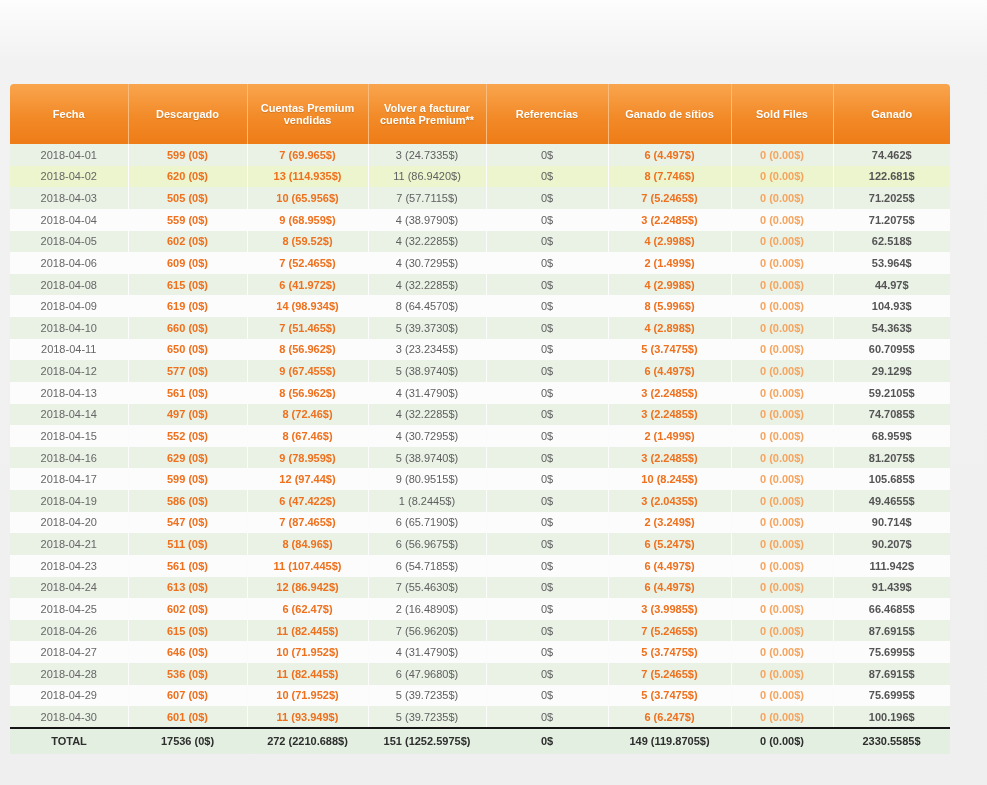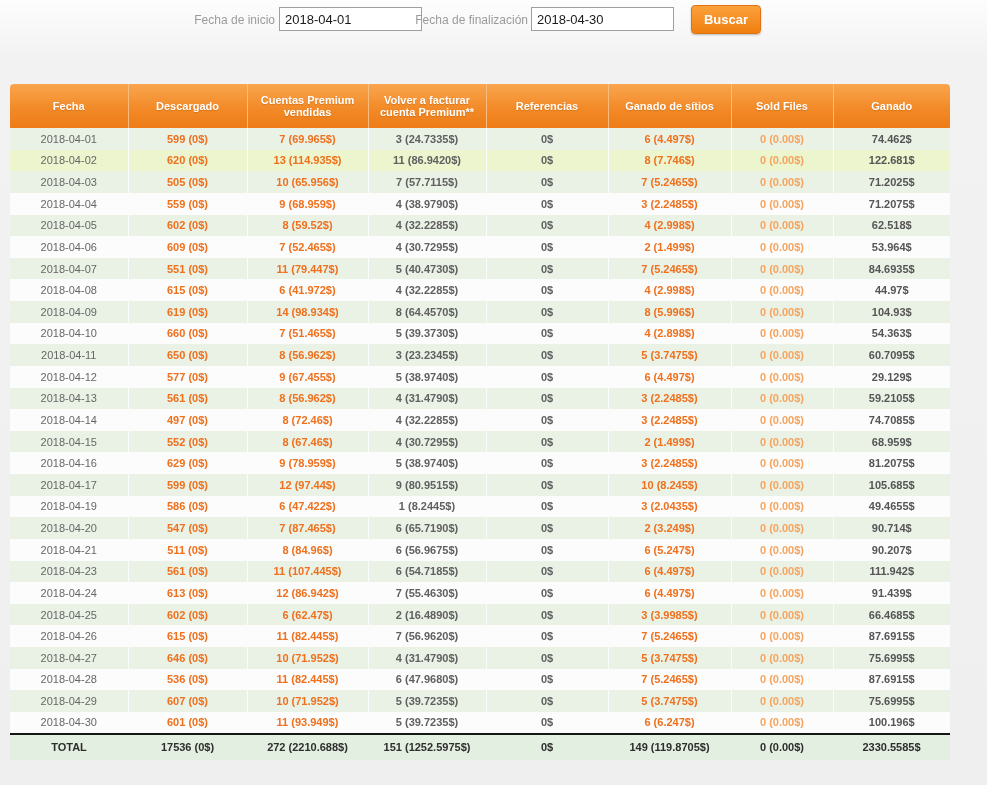--- a/index.html
+++ b/index.html
@@ -38,21 +38,21 @@
     box-shadow:0 1px 2px rgba(0,0,0,.25);
     cursor:pointer;
   }
 
   
   table.stats {
     position:absolute; left:10px; top:84px; width:940px;
     border-collapse:collapse; table-layout:fixed;
   }
   .stats th {
-    height:29px; padding:10px 3px;
+    height:29px; padding:18px 3px;
     background:linear-gradient(#f9a54e 0%, #f28a28 55%, #ee7c17 100%);
     color:#ffffff; font-weight:bold; font-size:11px; line-height:12px;
     text-align:center; vertical-align:middle;
     border-left:1px solid #fbbd7e;
     text-shadow:0 1px 1px rgba(160,80,0,.35);
   }
   .stats th:first-child { border-left:none; border-top-left-radius:4px; }
   .stats th:last-child  { border-top-right-radius:4px;margin-left:36px; }
 
   .stats tbody td {
@@ -61,42 +61,35 @@
     border-left:1px solid rgba(255,255,255,.75);
     white-space:nowrap; overflow:hidden;
   }
   .stats tbody td:first-child { border-left:none; }
   .stats tbody tr:nth-child(odd)  { background:#eaf2e6; }
   .stats tbody tr:nth-child(even) { background:#fbfcfb; }
   .stats tbody tr.hl { background:#ecf5cd;padding-left:35px; }
 
   .stats td.c0 { color:#666666; }            
   .stats td.c1, .stats td.c2, .stats td.c5 { color:#ef701d; font-weight:bold; }
-  .stats td.c3, .stats td.c4 { color:#606060;font-weight:bold; }
+  .stats td.c3, .stats td.c4 { color:#606060; }
   .stats td.c6 { color:#f6a45e; font-weight:bold; }
   .stats td.c7 { color:#555555;font-weight:bold; }
 
   .stats tfoot td {
     height:26px; background:#e3efe0; border-top:2px solid #161616;
     font-size:11px; font-weight:bold; color:#2e2e2e; text-align:center;
     white-space:nowrap;
   }
 </style>
 </head>
 <body>
 
 <div class="page">
 
-  <div class="topbar">
-    <span class="field-label lbl-start">Fecha de inicio</span>
-    <input class="date-input inp-start" type="text" value="2018-04-01" style="">
-    <span class="field-label lbl-end">Fecha de finalización</span>
-    <input class="date-input inp-end" type="text" value="2018-04-30" style="">
-    <button class="search-btn">Buscar</button>
-  </div>
 
   <table class="stats">
     <colgroup>
       <col style="width:118px">
         <col style="width:119px">
         <col style="width:121px">
       <col style="width:118px">
         <col style="width:122px">
         <col style="width:123px">
       <col style="width:102px">
@@ -169,30 +162,20 @@
           <td class="c0">2018-04-06</td>
           <td class="c1">609 (0$)</td>
           <td class="c2">7 (52.465$)</td>
           <td class="c3">4 (30.7295$)</td>
           <td class="c4">0$</td>
           <td class="c5">2 (1.499$)</td>
           <td class="c6">0 (0.00$)</td>
           <td class="c7">53.964$</td>
         </tr>
         <tr>
-          <td class="c0">2018-04-07</td>
-          <td class="c1">551 (0$)</td>
-          <td class="c2">11 (79.447$)</td>
-          <td class="c3">5 (40.4730$)</td>
-          <td class="c4">0$</td>
-          <td class="c5">7 (5.2465$)</td>
-          <td class="c6">0 (0.00$)</td>
-          <td class="c7">84.6935$</td>
-        </tr>
-        <tr>
           <td class="c0">2018-04-08</td>
           <td class="c1">615 (0$)</td>
           <td class="c2">6 (41.972$)</td>
           <td class="c3">4 (32.2285$)</td>
           <td class="c4">0$</td>
           <td class="c5">4 (2.998$)</td>
           <td class="c6">0 (0.00$)</td>
           <td class="c7">44.97$</td>
         </tr>
         <tr>

